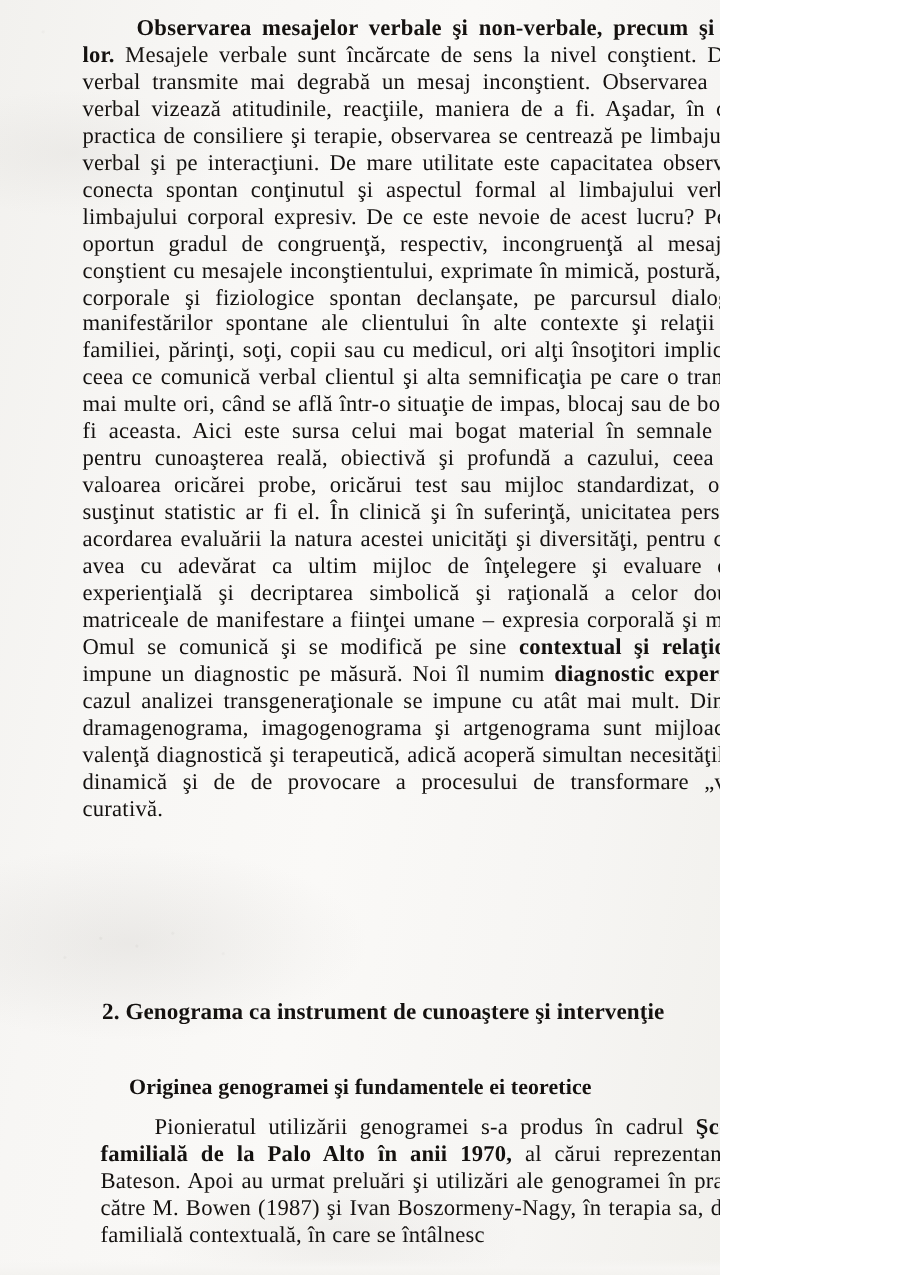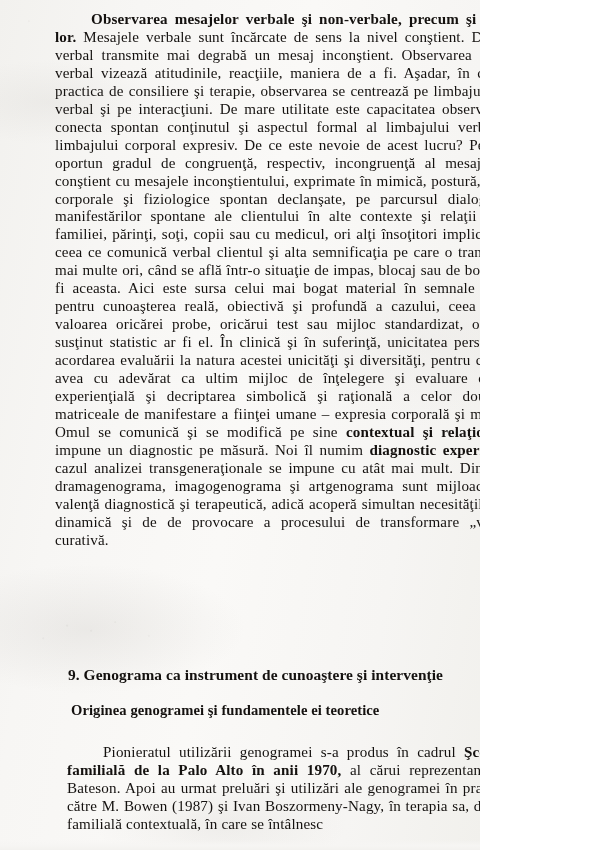--- a/index.html
+++ b/index.html
@@ -70,21 +70,21 @@
     position: absolute;
     top: 665px;
     left: 13px;
     font-size: 15.4px;
     font-weight: bold;
     line-height: 19px;
     letter-spacing: 0.005em;
     white-space: nowrap;
   }
   h3.sub-heading {
-    margin: 0;
+    margin: 15px;
     position: absolute;
     top: 701px;
     left: 16px;
     font-size: 14.6px;
     font-weight: bold;
     line-height: 19px;
     letter-spacing: 0.005em;
     white-space: nowrap;
   }
   .para-bottom {
@@ -106,21 +106,21 @@
 </head>
 <body>
 
 <div class="page">
   <div class="grain"></div>
 
   <div class="content">
 
     <p class="body para-top"><span class="indent"></span><b>Observarea mesajelor verbale şi non-verbale, precum şi a conexiunii lor.</b><span> Mesajele verbale sunt încărcate de sens la nivel conştient. Discursul non-verbal transmite mai degrabă un mesaj inconştient. Observarea la nivel non-verbal vizează atitudinile, reacţiile, maniera de a fi. Aşadar, în clinică sau în practica de consiliere şi terapie, observarea se centrează pe limbajul verbal, non-verbal şi pe interacţiuni. De mare utilitate este capacitatea observatorului de a conecta spontan conţinutul şi aspectul formal al limbajului verbal cu cel al limbajului corporal expresiv. De ce este nevoie de acest lucru? Pentru a sesiza oportun gradul de congruenţă, respectiv, incongruenţă al mesajelor afirmate conştient cu mesajele inconştientului, exprimate în mimică, postură, manifestările corporale şi fiziologice spontan declanşate, pe parcursul dialogului, sau al manifestărilor spontane ale clientului în alte contexte şi relaţii (cu membrii familiei, părinţi, soţi, copii sau cu medicul, ori alţi însoţitori implicaţi). Este una ceea ce comunică verbal clientul şi alta semnificaţia pe care o transmite de cele mai multe ori, când se află într-o situaţie de impas, blocaj sau de boală, oricare ar fi aceasta. Aici este sursa celui mai bogat material în semnale semnificative pentru cunoaşterea reală, obiectivă şi profundă a cazului, ceea ce depăşeşte valoarea oricărei probe, oricărui test sau mijloc standardizat, oricât de bine susţinut statistic ar fi el. În clinică şi în suferinţă, unicitatea persoanei impune acordarea evaluării la natura acestei unicităţi şi diversităţi, pentru care nu putem avea cu adevărat ca ultim mijloc de înţelegere şi evaluare decât situaţia experienţială şi decriptarea simbolică şi raţională a celor două modalităţi matriceale de manifestare a fiinţei umane – expresia corporală şi mesajul verbal. Omul se comunică şi se modifică pe sine </span><b>contextual şi relaţional</b><span>, ceea ce impune un diagnostic pe măsură. Noi îl numim </span><b>diagnostic experienţial</b><span>, iar în cazul analizei transgeneraţionale se impune cu atât mai mult. Din acest motiv, dramagenograma, imagogenograma şi artgenograma sunt mijloace tehnice cu valenţă diagnostică şi terapeutică, adică acoperă simultan necesităţile de evaluare dinamică şi de de provocare a procesului de transformare „vindecătoare”, curativă.</span></p>
 
-    <h2 class="section-heading">9. Genograma ca instrument de cunoaştere şi intervenţie</h2>
+    <h2 class="section-heading">2. Genograma ca instrument de cunoaştere şi intervenţie</h2>
 
     <h3 class="sub-heading">Originea genogramei şi fundamentele ei teoretice</h3>
 
     <p class="body para-bottom"><span class="indent"></span><span>Pionieratul utilizării genogramei s-a produs în cadrul </span><b>Şcolii de terapie familială de la Palo Alto în anii 1970,</b><span> al cărui reprezentant este Grégory Bateson. Apoi au urmat preluări şi utilizări ale genogramei în practica clinică de către M. Bowen (1987) şi Ivan Boszormeny-Nagy, în terapia sa, denumită terapie familială contextuală, în care se întâlnesc</span></p>
 
   </div>
 
   <div class="clip-bottom"></div>
 </div>
 

